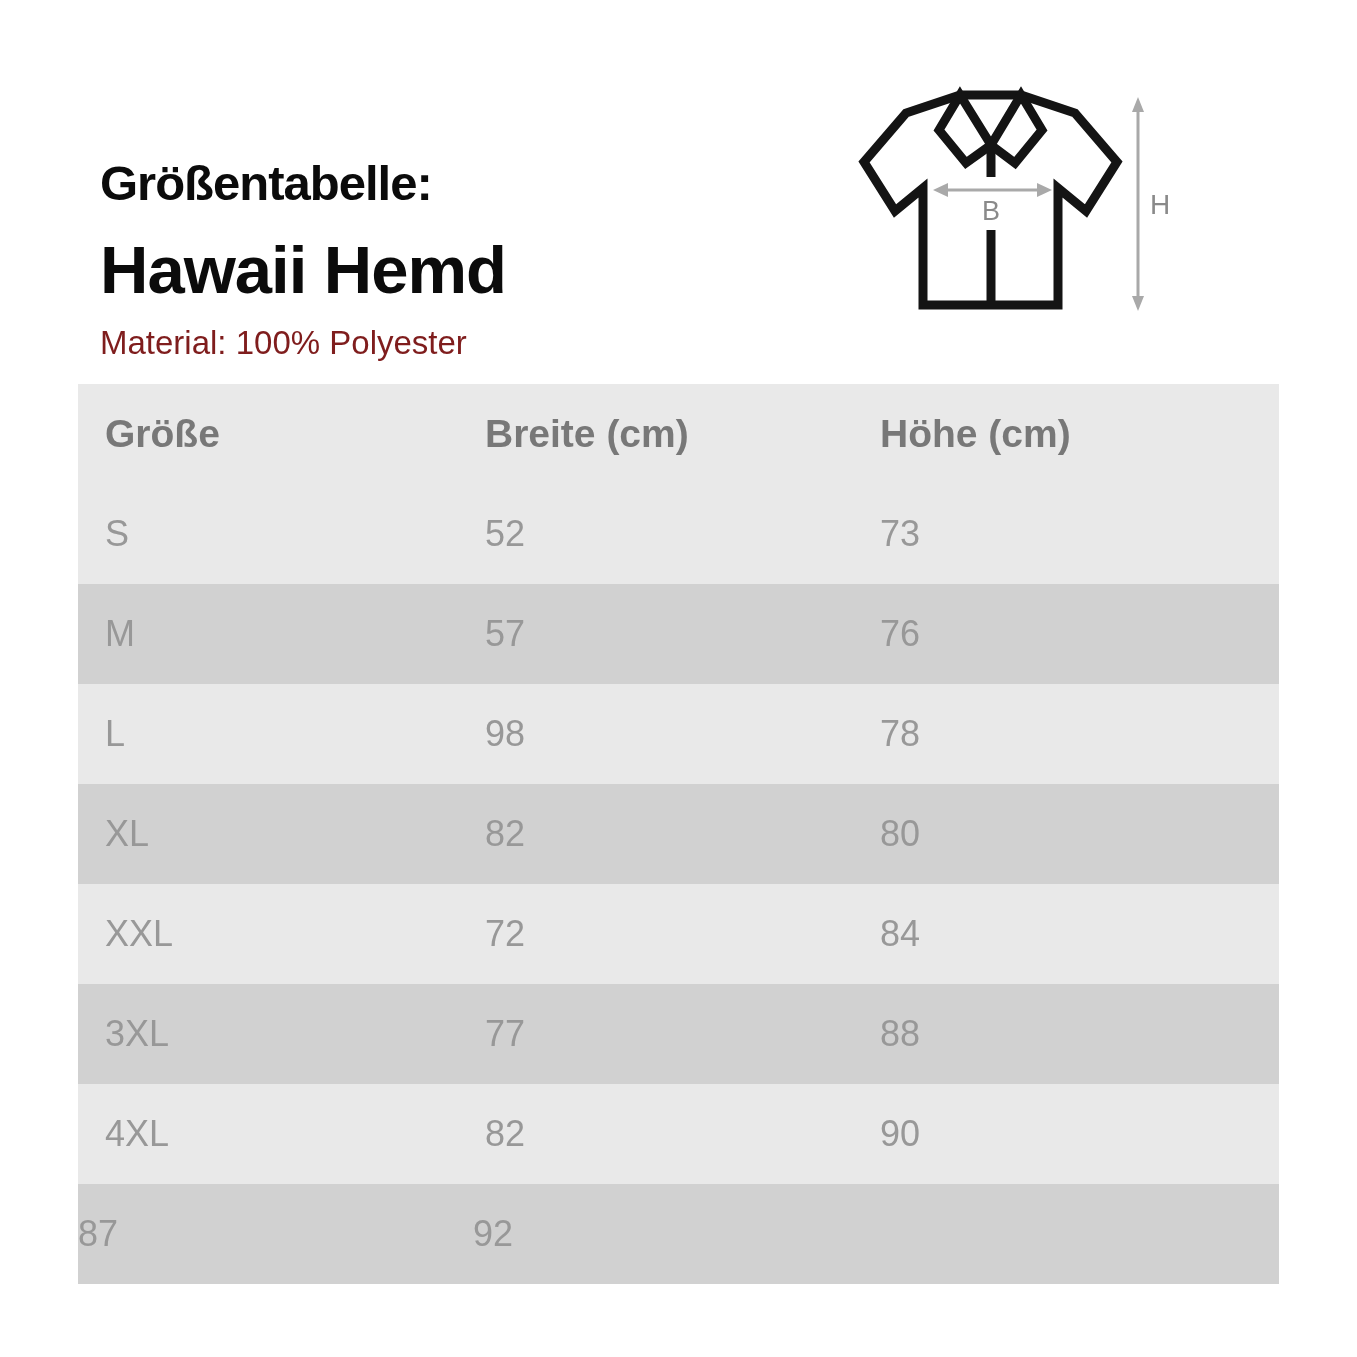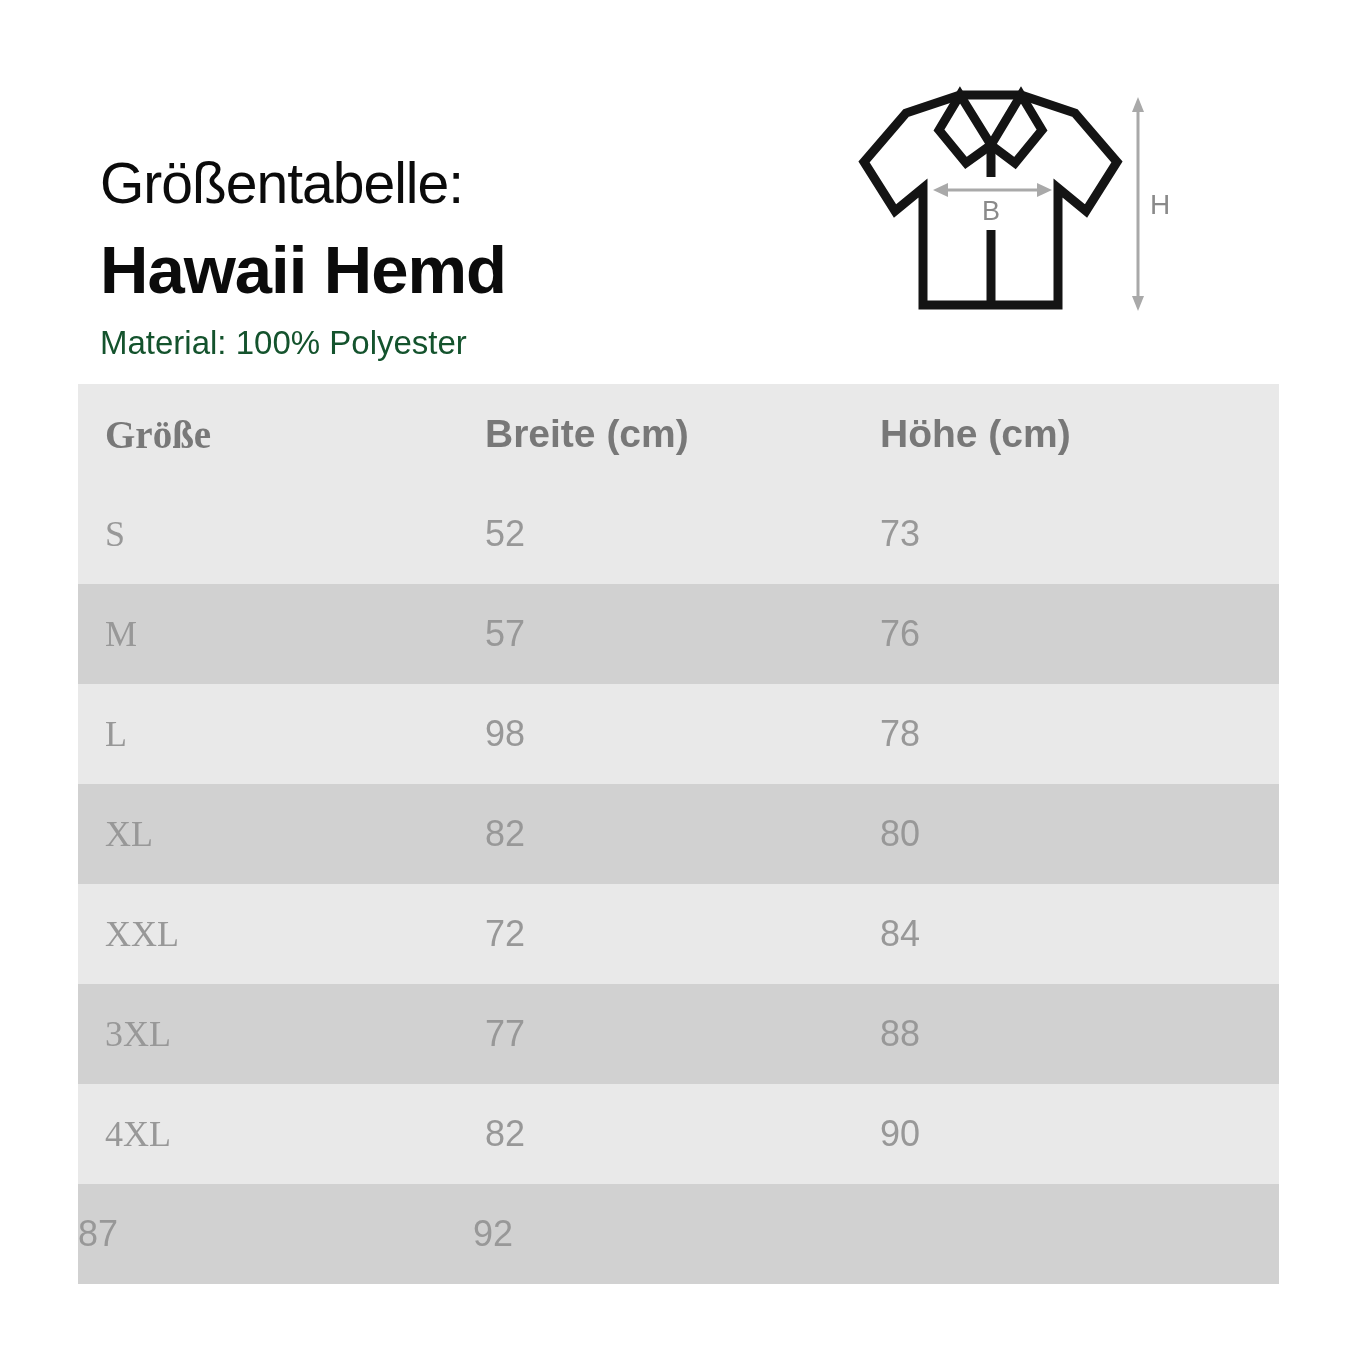--- a/index.html
+++ b/index.html
@@ -2,33 +2,33 @@
 <html><head>
 <meta charset="utf-8">
 <style>
   html,body{margin:0;padding:0;background:#ffffff;}
   .canvas{
     position:relative;width:1357px;height:1357px;background:#ffffff;
     font-family:"Liberation Sans", sans-serif;overflow:hidden;
   }
   
   .title-block{position:absolute;left:100px;top:150px;color:#0b0b0b;}
-  .title-line1{font-size:57px;font-weight:normal;letter-spacing:-1px;line-height:66px;}
+  .title-line1{font-size:49px;font-weight:bold;letter-spacing:-1px;line-height:66px;}
   .title-line2{font-size:67px;font-weight:bold;letter-spacing:-1px;line-height:76px;margin-top:16px;}
-  .subtitle{margin-top:16px;font-size:33px;color:#14532d;letter-spacing:0px;}
+  .subtitle{margin-top:16px;font-size:33px;color:#7f1d1d;letter-spacing:0px;}
   
   .shirt-wrap{position:absolute;left:848px;top:78px;width:332px;height:252px;}
   
   .size-table{position:absolute;left:78px;top:384px;width:1201px;}
   .trow{display:flex;align-items:center;height:100px;}
   .trow.header{background:#e9e9e9;color:#787878;font-weight:bold;font-size:39px;}
   .trow.data{color:#989898;font-size:36px;}
   .trow.data:nth-child(even){background:#d1d1d1;}
   .trow.data:nth-child(odd){background:#e9e9e9;}
-  .c1{width:380px;padding-left:27px;box-sizing:content-box;font-family:Liberation Serif, serif;}
+  .c1{width:380px;padding-left:27px;box-sizing:content-box;}
   .c2{width:395px;}
   .c3{flex:1;}
 </style>
 </head>
 <body>
 
 <div class="canvas">
 
   <div class="title-block">
     <div class="title-line1">Größentabelle:</div>

